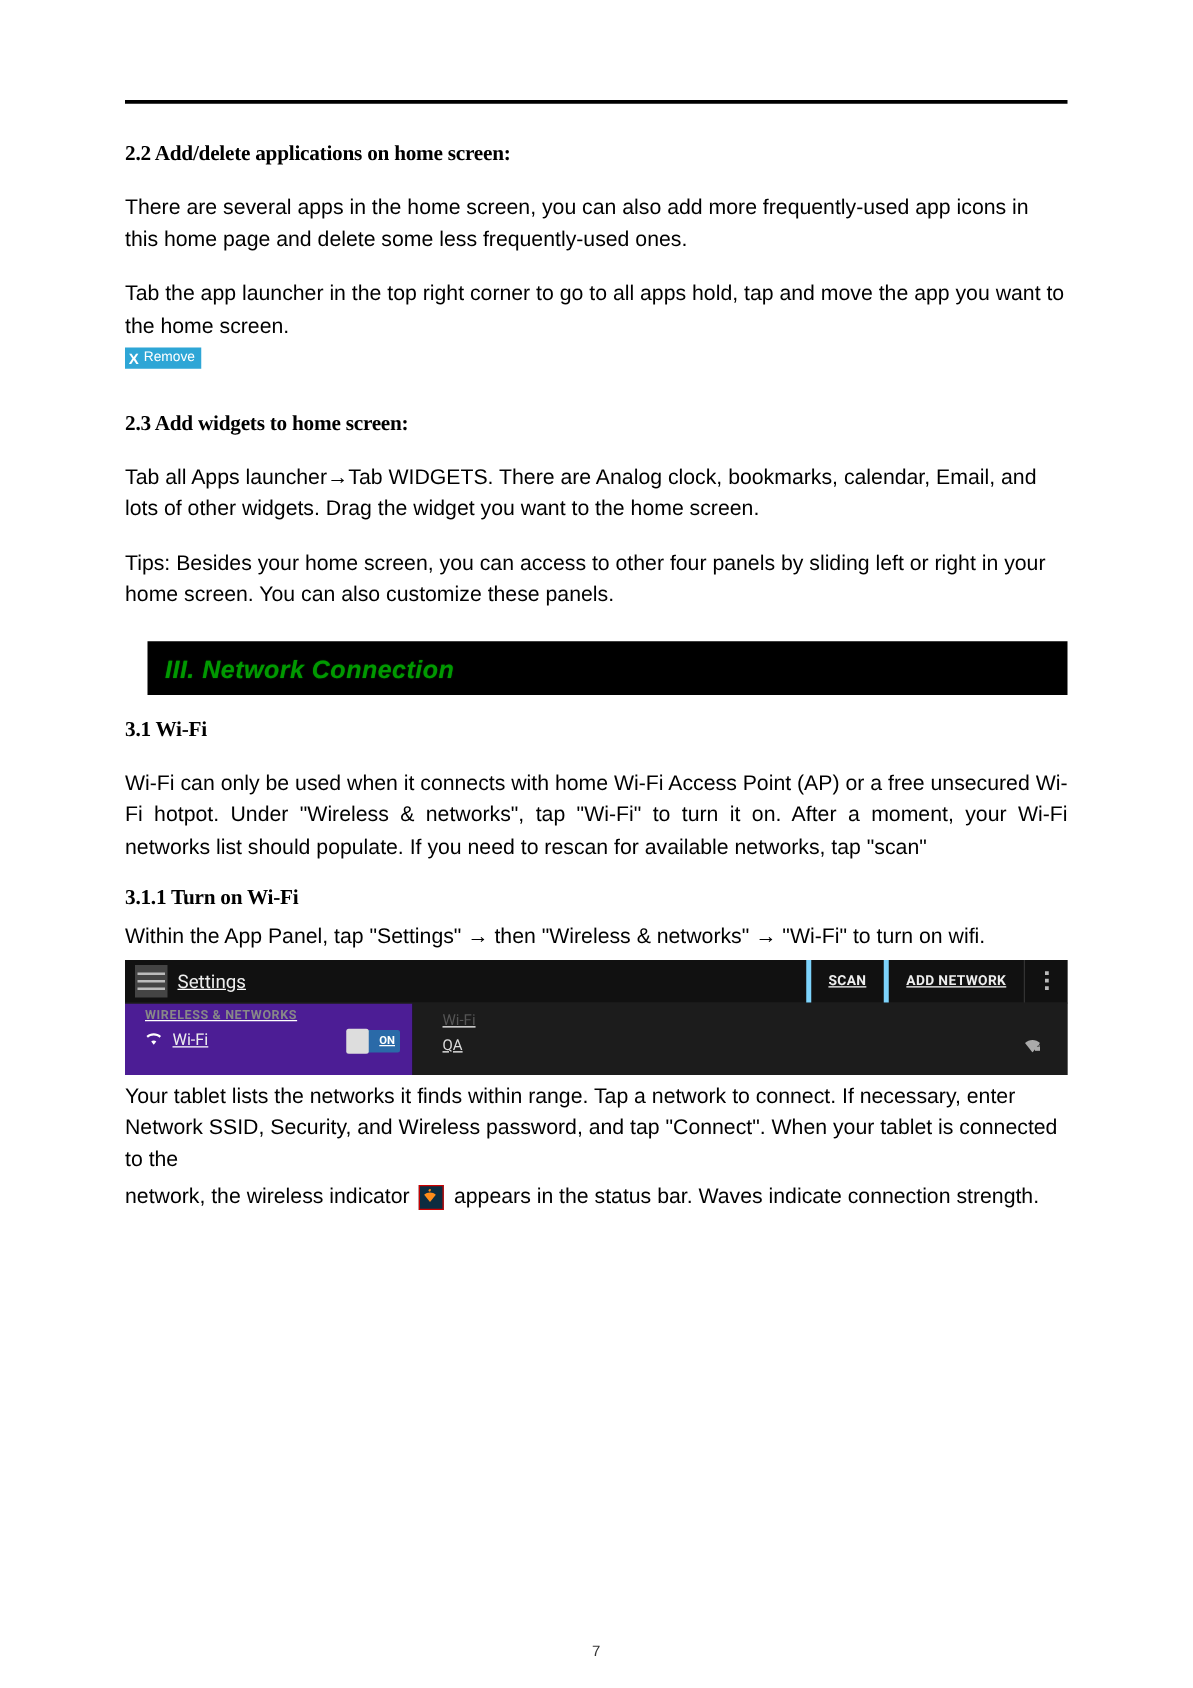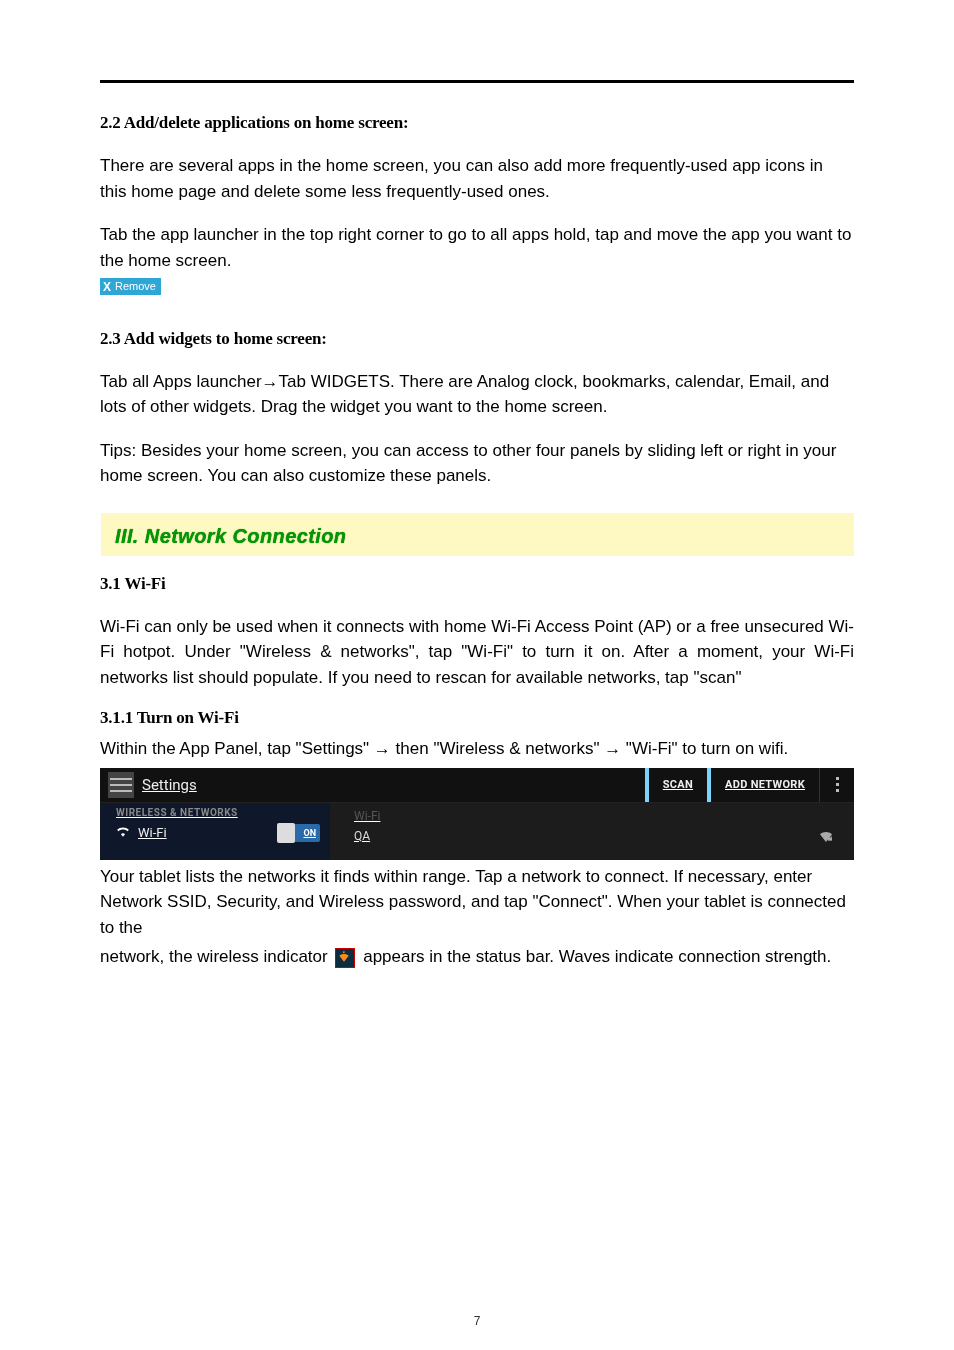--- a/index.html
+++ b/index.html
@@ -41,23 +41,23 @@
     color: #fff;
     font-size: 11px;
     padding: 1px 5px 1px 3px;
     vertical-align: middle;
     line-height: 1;
     height: 15px;
   }
   .remove-chip .x { font-weight: bold; margin-right: 4px; font-size: 12px; }
 
   .section-band {
-    background: #fef9c3;
+    background: #000000;
     padding: 12px 14px 8px 14px;
-    margin: 24px 0 18px 1px;
+    margin: 24px 0 18px 18px;
   }
   .section-band h2 {
     margin: 0;
     font-family: Arial, sans-serif;
     font-weight: 900;
     font-style: italic;
     color: #009900;
     text-shadow: 0 0 1px #006600;
     font-size: 20px;
     letter-spacing: 0.4px;
@@ -117,21 +117,21 @@
     border-left: 1px solid #333;
   }
   .shot-kebab span { width: 3px; height: 3px; background: #bbb; display:block; }
 
   .shot-body {
     display: flex;
     height: 58px;
   }
   .shot-left {
     width: 230px;
-    background: #0f172a;
+    background: #4c1d95;
     padding: 4px 0 0 16px;
     box-sizing: border-box;
   }
   .shot-left-hdr {
     color: #888; font-size: 10px; font-weight: bold; letter-spacing: 0.5px;
     margin-bottom: 6px;
   }
   .shot-wifi-row {
     display: flex; align-items: center; justify-content: space-between;
     padding-right: 10px;

